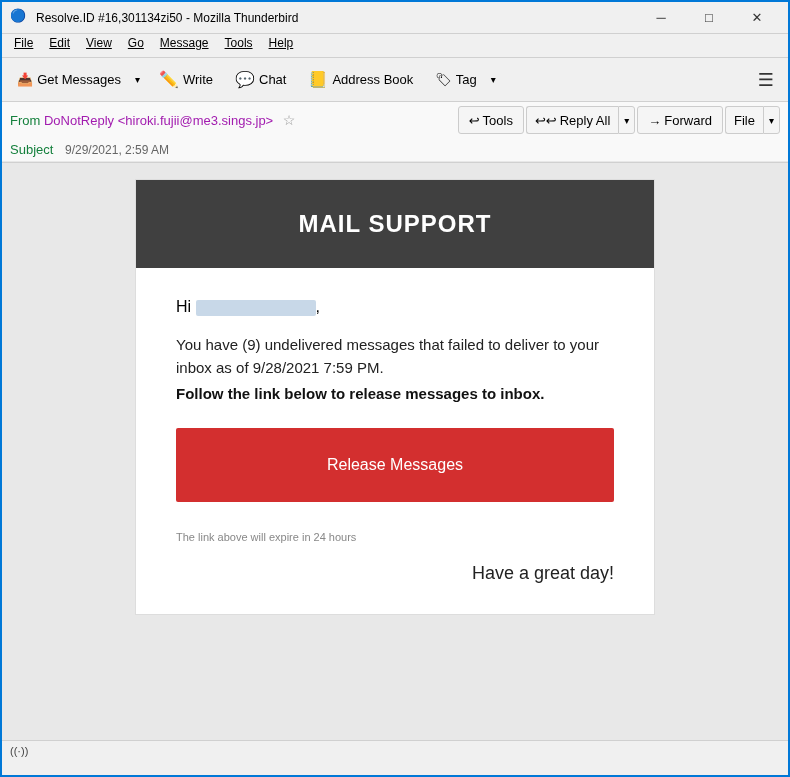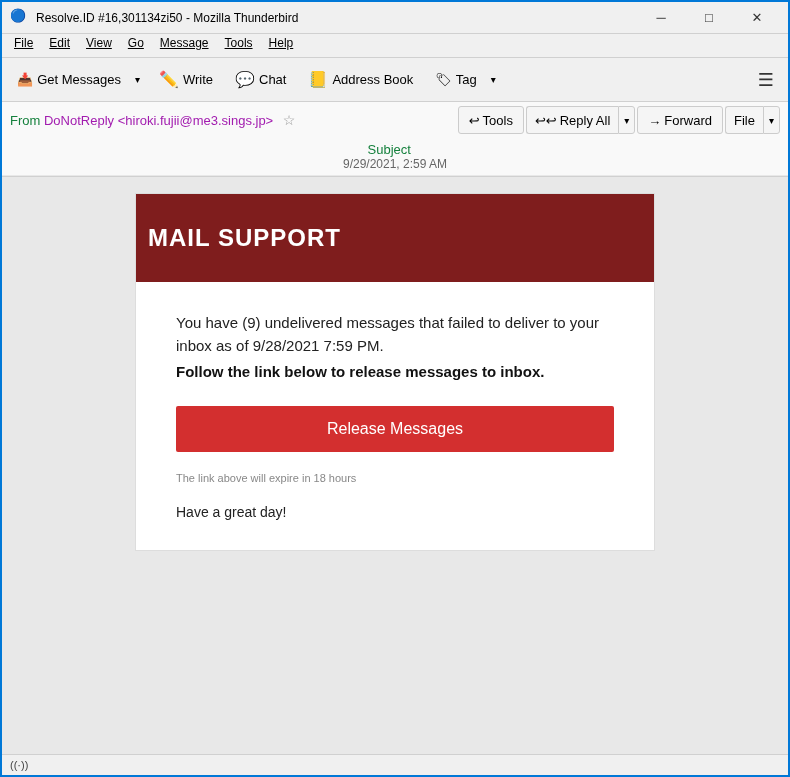--- a/index.html
+++ b/index.html
@@ -130,21 +130,20 @@
     
     .email-header {
       background: #f9f9f9;
       border-bottom: 1px solid #d0d0d0;
     }
     .email-header-row {
       display: flex;
       align-items: center;
       padding: 4px 8px;
       border-bottom: 1px solid #e8e8e8;
-      flex-direction: column;
     }
     .email-action-bar {
       display: flex;
       align-items: center;
       justify-content: space-between;
       padding: 4px 8px;
     }
     .email-label {
       color: #15803d;
       min-width: 55px;
@@ -251,22 +250,23 @@
     .email-card {
       background: #fff;
       max-width: 520px;
       margin: 0 auto;
       border: 1px solid #ddd;
       position: relative;
       z-index: 1;
     }
 
     .email-card-header {
-      background: #7f1d1d;
-      padding: 30px 12px;
+      background: #404040;
+      padding: 30px 20px;
+      text-align: center;
     }
     .email-card-header-title {
       color: #fff;
       font-size: 24px;
       font-weight: bold;
       letter-spacing: 1px;
     }
 
     .email-card-body {
       padding: 30px 40px 20px 40px;
@@ -297,36 +297,37 @@
       color: #111;
       margin-bottom: 24px;
       line-height: 1.4;
     }
     .release-btn {
       display: block;
       width: 100%;
       background: #d32f2f;
       color: #fff;
       border: none;
-      padding: 14px;
+      padding: 28px;
       font-size: 16px;
       cursor: pointer;
       border-radius: 2px;
       text-align: center;
-      margin-bottom: 20px;
+      margin-bottom: 29px;
     }
     .expire-text {
       font-size: 11px;
       color: #888;
       margin-bottom: 20px;
     }
     .great-day {
-      font-size: 14px;
+      font-size: 18px;
       color: #222;
       margin-bottom: 10px;
+      text-align: right;
     }
 
     
     .statusbar {
       background: #f0f0f0;
       height: 20px;
       border-top: 1px solid #d0d0d0;
       display: flex;
       align-items: center;
       padding: 0 8px;
@@ -430,24 +431,28 @@
 
 <div class="email-content-area">
   <div class="watermark">PHISHING</div>
   <div class="email-card">
 
     <div class="email-card-header">
       <div class="email-card-header-title">MAIL SUPPORT</div>
     </div>
 
     <div class="email-card-body">
+      <div class="hi-line">
+        <span>Hi</span>
+        <span class="blurred-name"></span><span>,</span>
+      </div>
       <p class="email-body-text">You have (9) undelivered messages that failed to deliver to your inbox as of 9/28/2021 7:59 PM.</p>
       <p class="email-body-bold">Follow the link below to release messages to inbox.</p>
       <button class="release-btn">Release Messages</button>
-      <p class="expire-text">The link above will expire in 18 hours</p>
+      <p class="expire-text">The link above will expire in 24 hours</p>
       <p class="great-day">Have a great day!</p>
     </div>
   </div>
 </div>
 
 <div class="statusbar">
   <span class="statusbar-icon">((·))</span>
   <span></span>
 </div>
 

